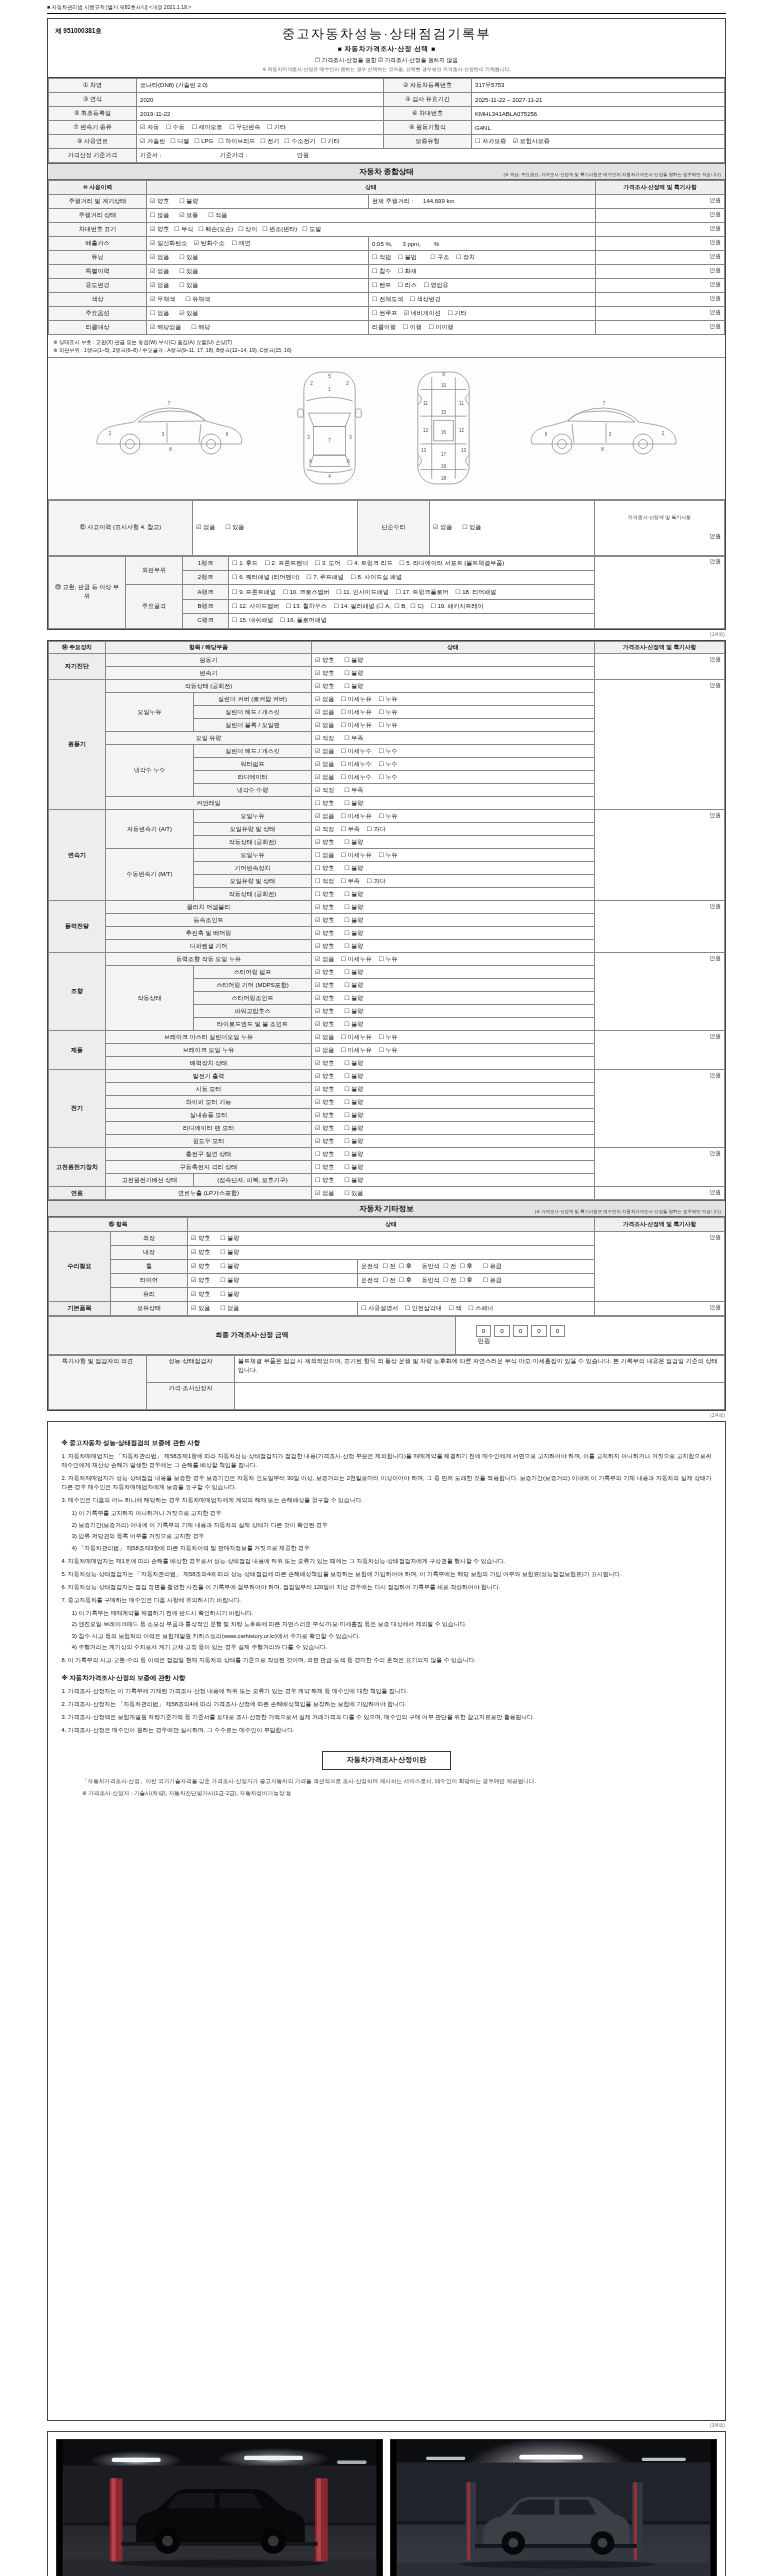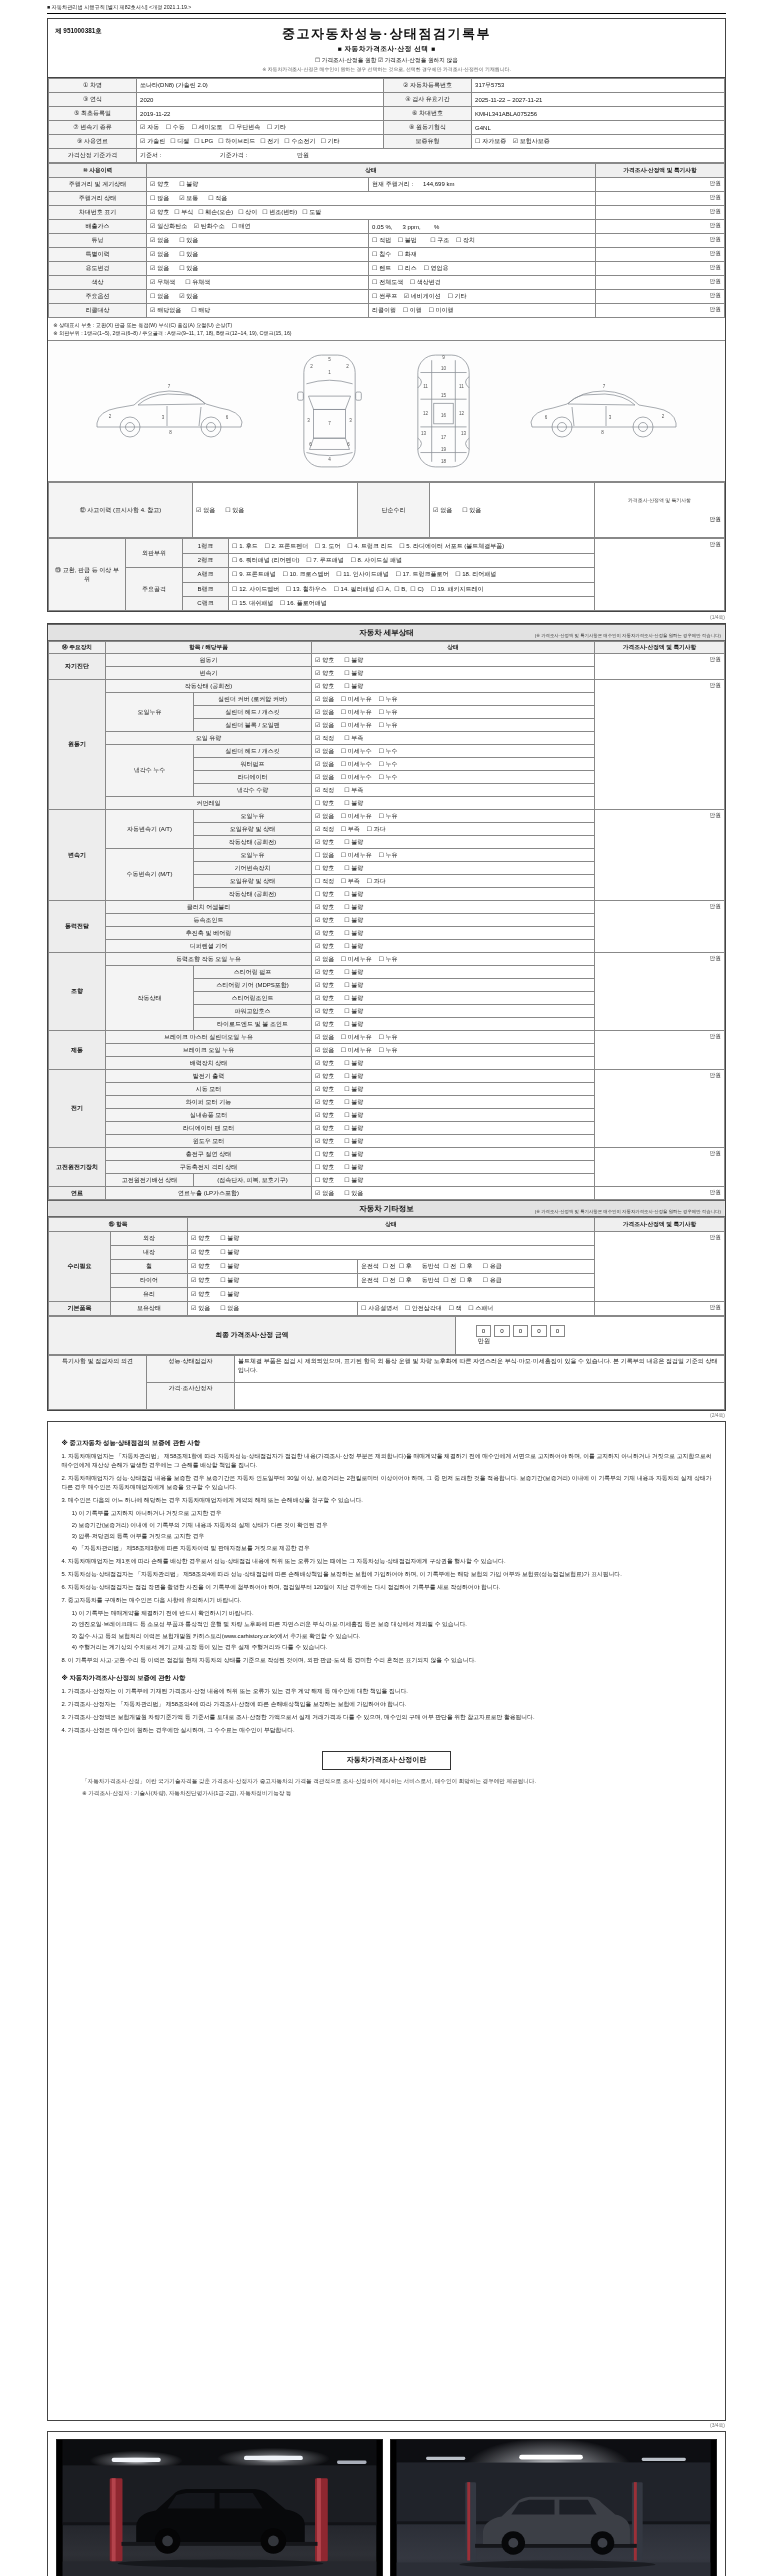--- a/index.html
+++ b/index.html
@@ -7,21 +7,21 @@
        font-family:"Liberation Sans","DejaVu Sans",sans-serif;}
   .sheet{width:679px;margin:0 auto;padding-top:3.1px}
   .formref{font-size:5.2px;color:#222;margin:1px 0 1.5px}
   .toprule{height:1px;background:#000;margin-bottom:4.1px}
   .card{border:0.8px solid #444;background:#fff}
   .pagemark{text-align:right;font-size:4.9px;color:#777;padding:1.5px 1px 3.1px}
 
   
   .doc-header{position:relative;padding:6.2px 5.2px 5.2px;border-bottom:0.7px solid #444;text-align:center}
   .doc-no{position:absolute;left:7.2px;top:8.2px;font-size:6.4px;font-weight:bold}
-  .doc-title{font-size:13px;font-weight:bold;letter-spacing:1.5px}
+  .doc-title{font-size:13px;font-weight:normal;letter-spacing:1.5px}
   .doc-sub{font-size:6.7px;font-weight:bold;margin-top:2.6px;letter-spacing:0.5px}
   .doc-select{font-size:5.7px;margin-top:2.1px}
   .doc-note{font-size:4.9px;color:#555;margin-top:1.5px}
 
   
   .secband{position:relative;background:#e2e2e2;border-top:0.5px solid #666;border-bottom:0.5px solid #666;
            text-align:center;padding:2.6px 0;font-size:7.5px;font-weight:bold}
   .secband .bandnote{position:absolute;right:4.1px;bottom:2.1px;font-size:4.4px;font-weight:normal;color:#333}
 
   table{width:100%;border-collapse:collapse;table-layout:fixed}
@@ -123,20 +123,24 @@
             <td class="lbl">보증유형</td>
             <td class="val">☐ 자가보증    ☑ 보험사보증</td>
           </tr>
           <tr>
             <td class="lbl">가격산정 기준가격</td>
             <td class="val" colspan="3">기준서 :                                   기준가격 :                              만원</td>
           </tr>
         </tbody>
     </table>
 
+    <div class="secband">
+      <span>자동차 종합상태</span>
+      <span class="bandnote">(※ 색상, 주요옵션, 가격조사·산정액 및 특기사항은 매수인이 자동차가격조사·산정을 원하는 경우에만 적습니다)</span>
+    </div>
     <table id="t-sum">
       <colgroup>
           <col style="width:98px">
           <col style="width:222px">
           <col style="width:227px">
           <col>
         </colgroup>
       <thead>
           <tr>
         <th>⑩ 사용이력</th>
@@ -355,24 +359,20 @@
           <tr>
             <td class="rank">C랭크</td>
             <td class="state">☐ 15. 대쉬패널    ☐ 16. 플로어패널</td>
           </tr>
         </tbody>
     </table>
   </div>
   <div class="pagemark">(1/4쪽)</div>
 
   <div class="card">
-    <div class="secband">
-      <span>자동차 세부상태</span>
-      <span class="bandnote">(※ 가격조사·산정액 및 특기사항은 매수인이 자동차가격조사·산정을 원하는 경우에만 적습니다)</span>
-    </div>
     <table id="t-det">
       <colgroup>
           <col style="width:57px">
           <col style="width:88px">
           <col style="width:118px">
           <col style="width:283px">
           <col>
         </colgroup>
       <thead>
           <tr>

